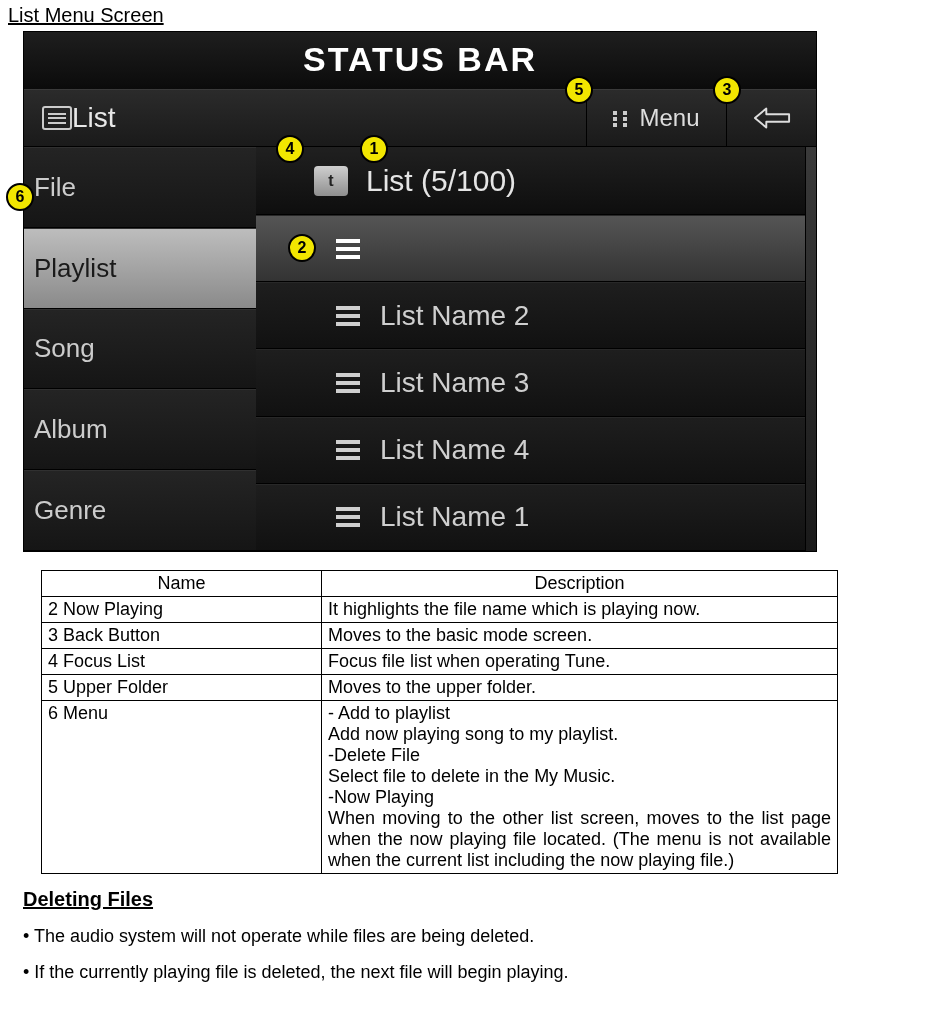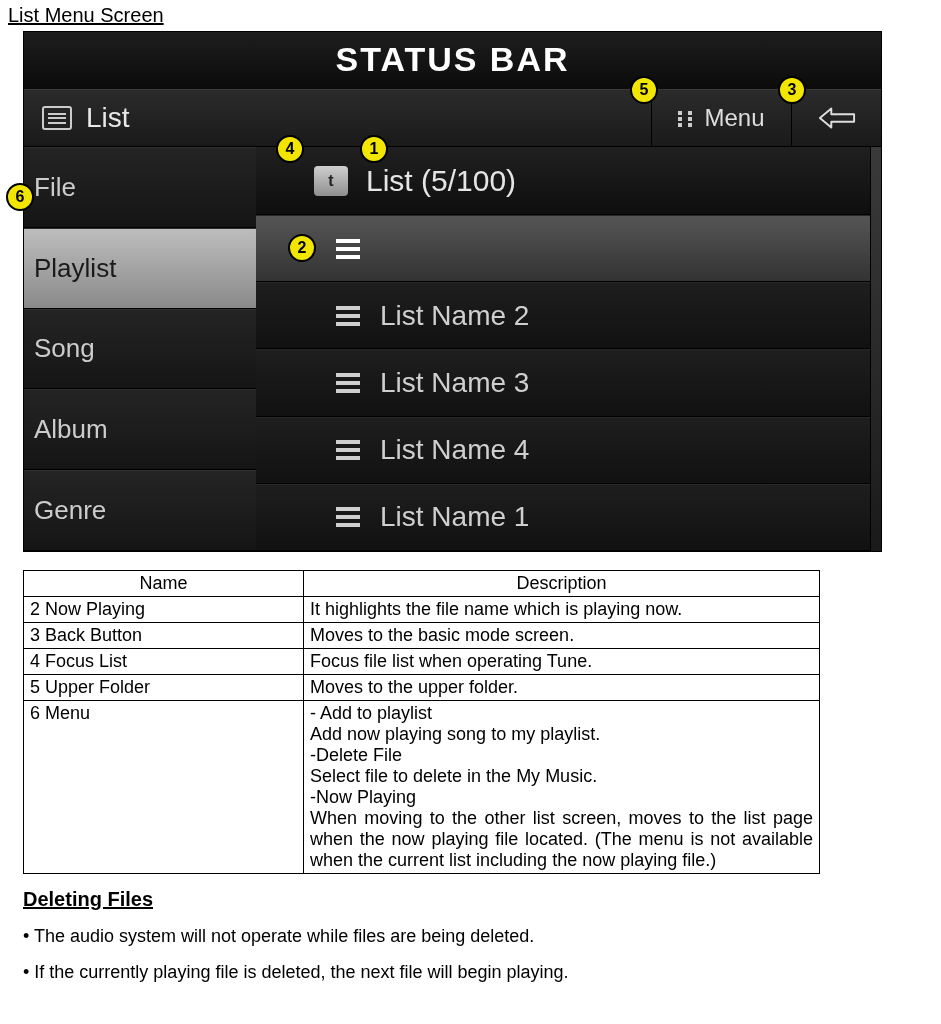--- a/index.html
+++ b/index.html
@@ -14,21 +14,21 @@
   .section-title {
     font-size: 20px;
     text-decoration: underline;
     margin: 4px 0 4px 0;
   }
   .device {
     border: 1px solid #000;
     background: #0b0b0b;
     color: #eee;
     font-family: "Segoe UI", Arial, sans-serif;
-    width: 859px;
+    width: 794px;
     margin-left: 15px;
   }
   .status-bar {
     text-align: center;
     font-size: 34px;
     font-weight: 700;
     letter-spacing: 2px;
     padding: 8px 0 10px 0;
     background: linear-gradient(#1e1e1e,#0b0b0b);
     font-family: "Arial Black", Arial, sans-serif;
@@ -38,21 +38,20 @@
     display: flex;
     align-items: stretch;
     height: 58px;
     background: linear-gradient(#2b2b2b,#1a1a1a);
     border-top: 1px solid #3a3a3a;
     border-bottom: 1px solid #000;
   }
   .top-left {
     display: flex;
     align-items: center;
-    gap: 14px;
     padding-left: 18px;
     flex: 1;
     position: relative;
   }
   .hamburger-box {
     width: 30px; height: 24px;
     border: 2px solid #ccc;
     border-radius: 3px;
     display: flex; flex-direction: column;
     justify-content: space-evenly;
@@ -179,21 +178,21 @@
     font-weight: 700;
     font-size: 16px;
     display: flex; align-items:center; justify-content:center;
     z-index: 10;
     font-family: Arial, sans-serif;
   }
 
   table.doc {
     border-collapse: collapse;
     width: 797px;
-    margin: 18px 0 0 15px;
+    margin: 18px 0 0 33px;
     font-size: 18px;
   }
   table.doc th, table.doc td {
     border: 1px solid #000;
     padding: 2px 6px;
     vertical-align: top;
     text-align: left;
     font-weight: normal;
   }
   table.doc th { text-align: center; }

